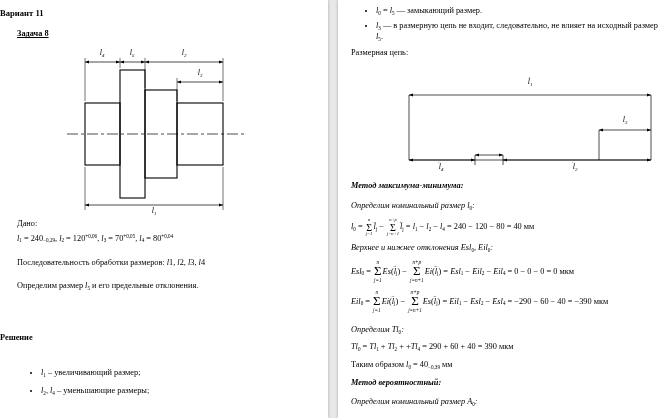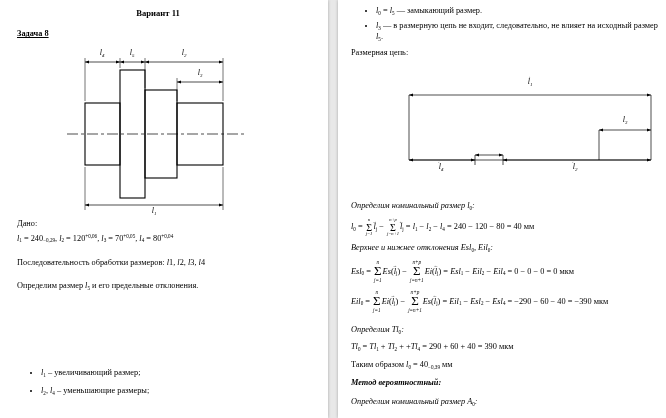--- a/index.html
+++ b/index.html
@@ -7,21 +7,21 @@
     width:666px;height:418px;position:relative;overflow:hidden;
     background:#e8e8e8;color:#000;
     font-family:"Liberation Serif", serif;
   }
   .page{position:absolute;top:0;width:328px;height:418px;background:#fff;
         box-shadow:0 0 3px rgba(0,0,0,.28)}
   #pageL{left:0}
   #pageR{left:338px}
   .abs{position:absolute;font-size:8.3px;line-height:1.32;white-space:nowrap}
   .wrap{white-space:normal}
-  .c{left:0;right:12px;text-align:center}
+  .c{left:0;right:12px;}
   .b{font-weight:bold}
   .bi{font-weight:bold;font-style:italic}
   .u{text-decoration:underline}
   .just{text-align:justify}
   .blist{margin:0;padding-left:15px;list-style-type:disc}
   .blist li{margin-bottom:7px}
   .blist2{margin:0;padding-left:14px;list-style-type:disc}
   .blist2 li{margin-bottom:4px}
   .dimlbl{position:absolute;font-size:8px;font-style:italic;
           transform:translate(-50%,-50%);white-space:nowrap}
@@ -96,20 +96,21 @@
 
   <div class="abs" style="top:219px;left:17px">Дано:</div>
 
   <div class="abs" style="top:233px;left:17px"><span class="seg-i">l</span><span class="seg-sub">1</span><span class="seg-n"> = 240</span><span class="seg-sub">−0,29</span><span class="seg-n">, </span><span class="seg-i">l</span><span class="seg-sub">2</span><span class="seg-n"> = 120</span><span class="seg-sup">+0,06</span><span class="seg-n">, </span><span class="seg-i">l</span><span class="seg-sub">3</span><span class="seg-n"> = 70</span><span class="seg-sup">+0,05</span><span class="seg-n">, </span><span class="seg-i">l</span><span class="seg-sub">4</span><span class="seg-n"> = 80</span><span class="seg-sup">+0,04</span></div>
 
   <div class="abs" style="top:258px;left:17px"><span class="seg-n">Последовательность обработки размеров: </span><span class="seg-i">l</span><span class="seg-n">1</span><span class="seg-n">, </span><span class="seg-i">l</span><span class="seg-n">2</span><span class="seg-n">, </span><span class="seg-i">l</span><span class="seg-n">3</span><span class="seg-n">, </span><span class="seg-i">l</span><span class="seg-n">4</span></div>
 
   <div class="abs" style="top:281px;left:17px"><span class="seg-n">Определим размер </span><span class="seg-i">l</span><span class="seg-sub">5</span><span class="seg-n"> и его предельные отклонения.</span></div>
 
 
+  <div class="abs c b" style="top:333px">Решение</div>
 
 
   <ul class="blist abs" style="top:368px;left:26px;width:280px">
     <li>
       <span><span class="seg-i">l</span><span class="seg-sub">1</span><span class="seg-n"> – увеличивающий размер;</span></span>
     </li>
     <li>
       <span><span class="seg-i">l</span><span class="seg-sub">2</span><span class="seg-n">, </span><span class="seg-i">l</span><span class="seg-sub">4</span><span class="seg-n"> – уменьшающие размеры;</span></span>
     </li>
   </ul>
@@ -148,20 +149,21 @@
         <line x1="100" y1="83" x2="100" y2="93"></line>
         <line x1="100" y1="88" x2="248" y2="88" marker-start="url(#arR)" marker-end="url(#arR)"></line>
       </g>
     </svg>
     <span class="dimlbl" style="left:127px;top:11px"><span class="seg-vec">l</span><span class="seg-sub">1</span></span>
     <span class="dimlbl" style="left:222px;top:49px"><span class="seg-i">l</span><span class="seg-sub">3</span></span>
     <span class="dimlbl" style="left:38px;top:96px"><span class="seg-cev">l</span><span class="seg-sub">4</span></span>
     <span class="dimlbl" style="left:172px;top:96px"><span class="seg-cev">l</span><span class="seg-sub">2</span></span>
   </div>
 
+  <div class="abs bi" style="top:181px;left:13px">Метод максимума-минимума:</div>
 
   <div class="abs" style="top:201px;left:13px"><span class="seg-i">Определим номинальный размер </span><span class="seg-i">l</span><span class="seg-sub">0</span><span class="seg-i">:</span></div>
 
   <div class="abs" style="top:218px;left:13px"><span class="seg-i">l</span><span class="seg-sub">0</span><span class="seg-n"> = </span><span class="bigsum">
         <span class="lim">n</span>
         <span class="sig">Σ</span>
         <span class="lim">j=1</span>
       </span><span class="seg-vec">l</span><span class="seg-sub">j</span><span class="seg-n"> − </span><span class="bigsum">
         <span class="lim">n+p</span>
         <span class="sig">Σ</span>

